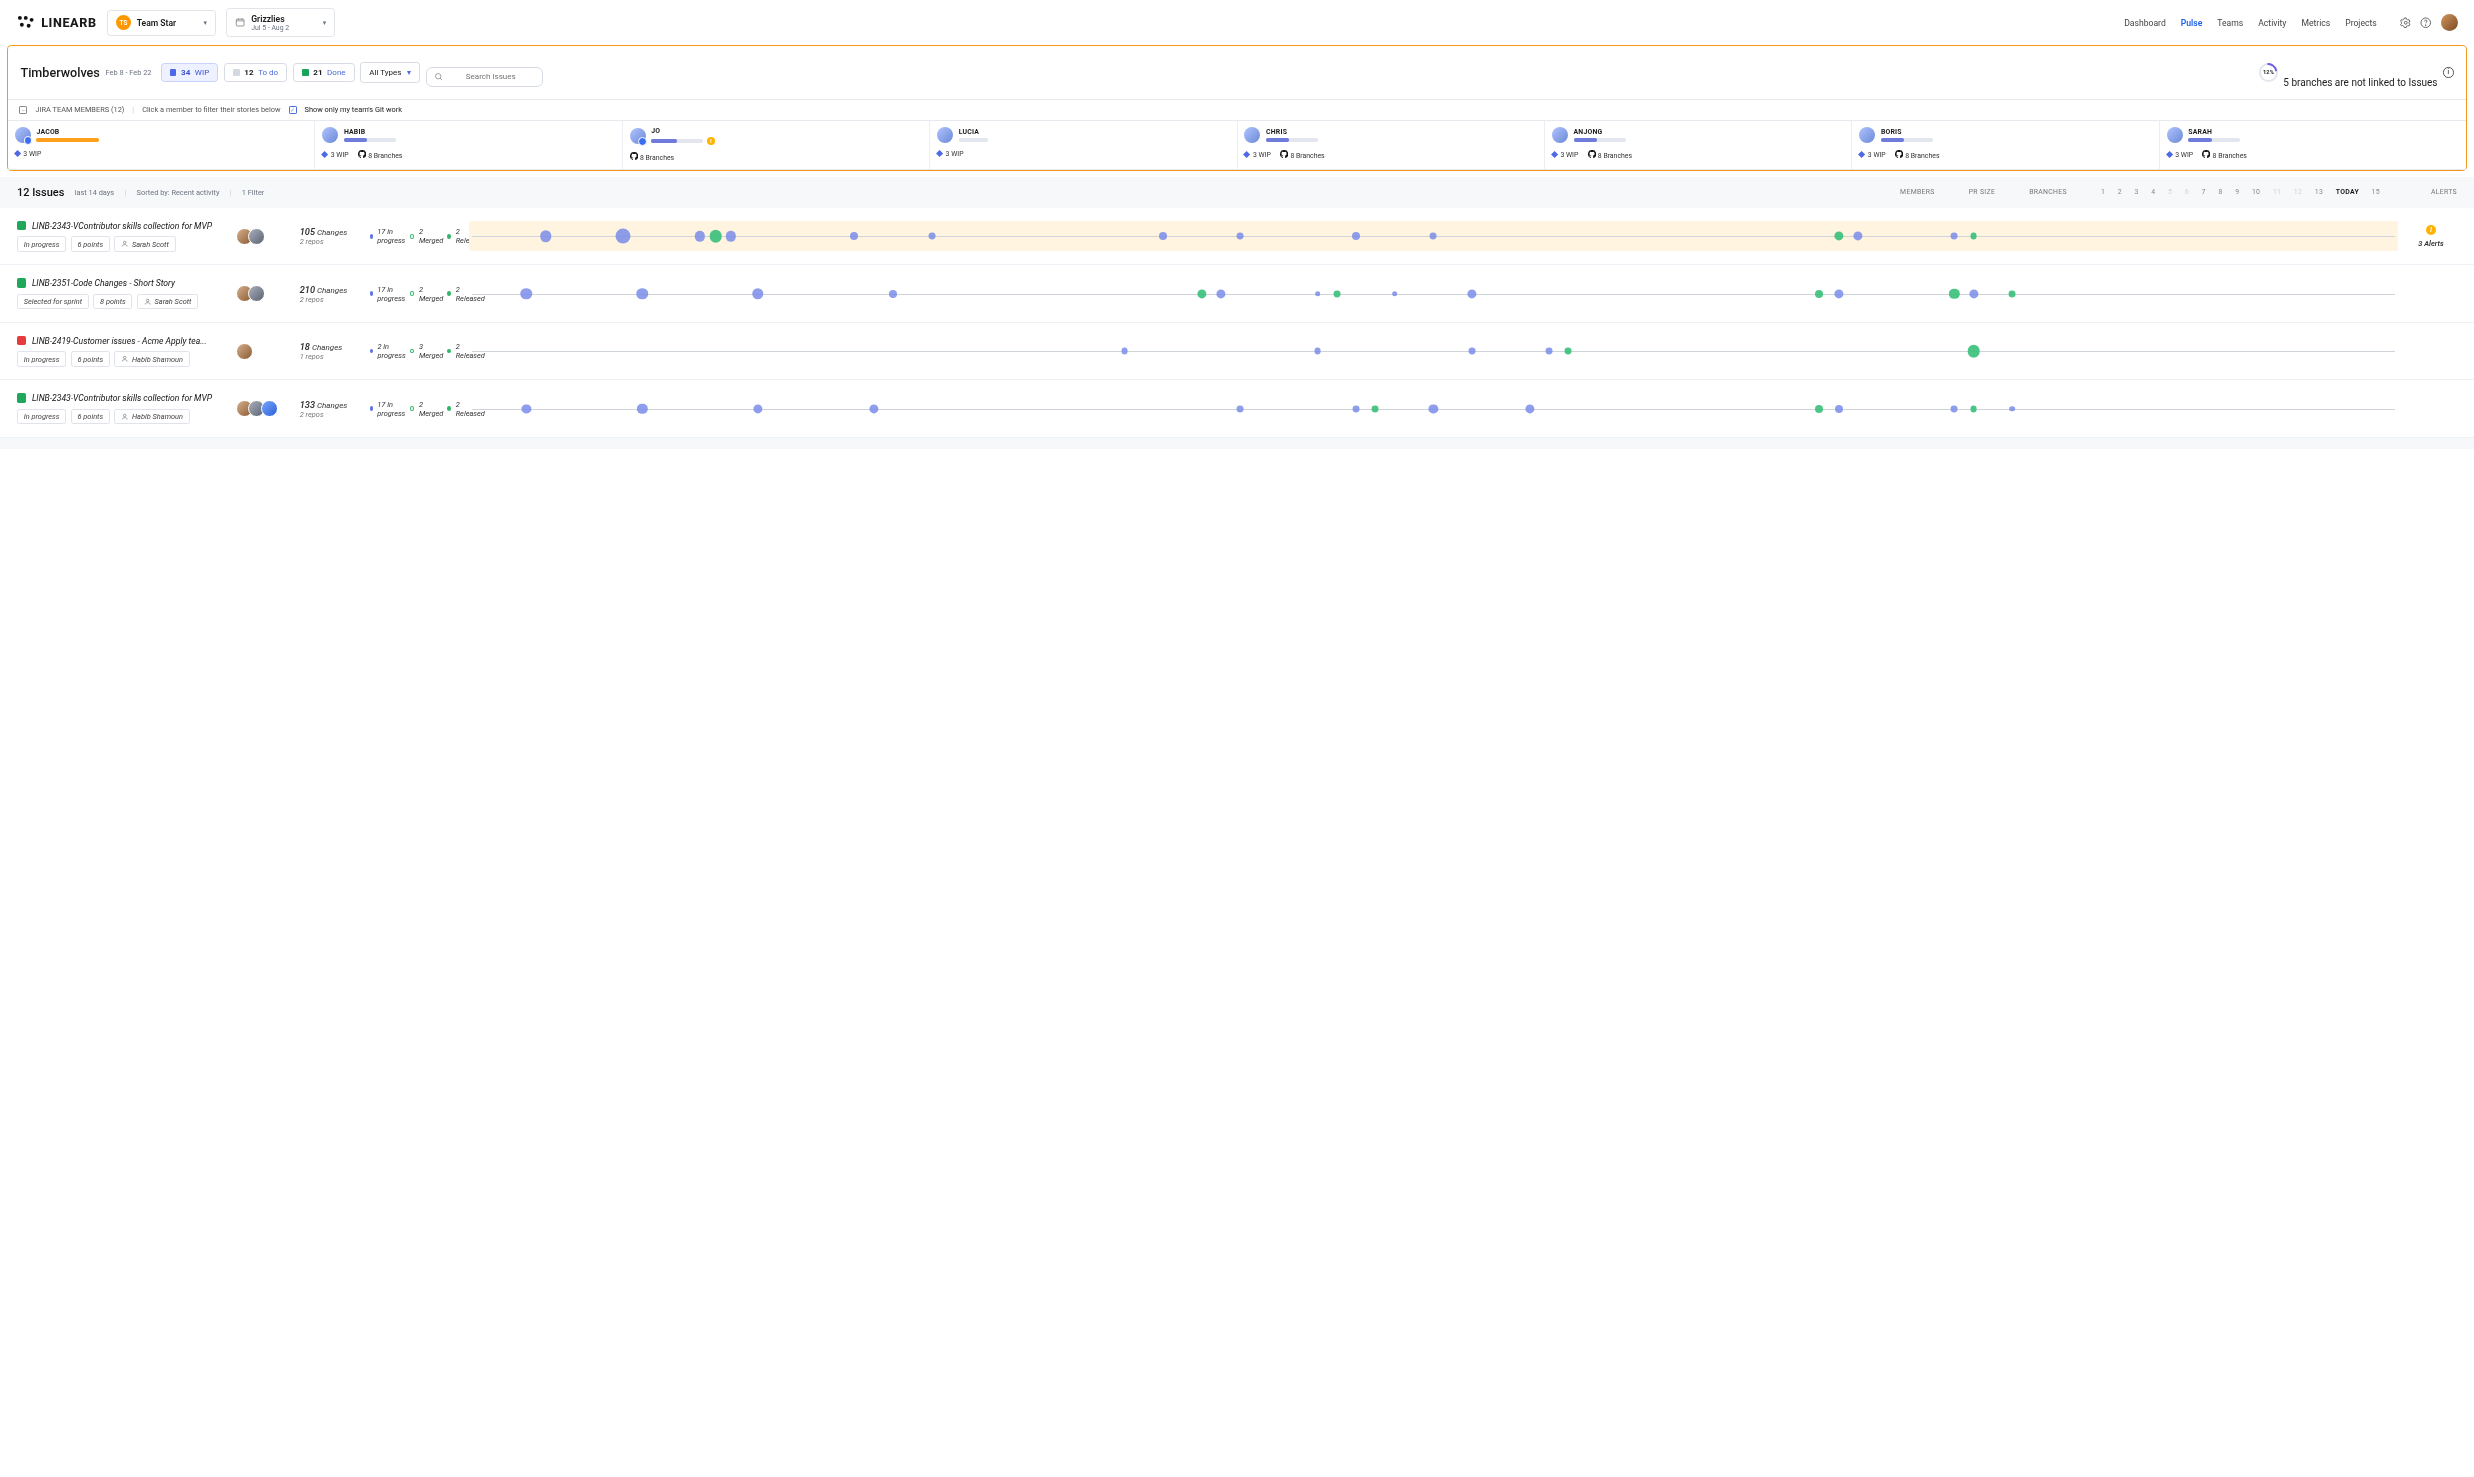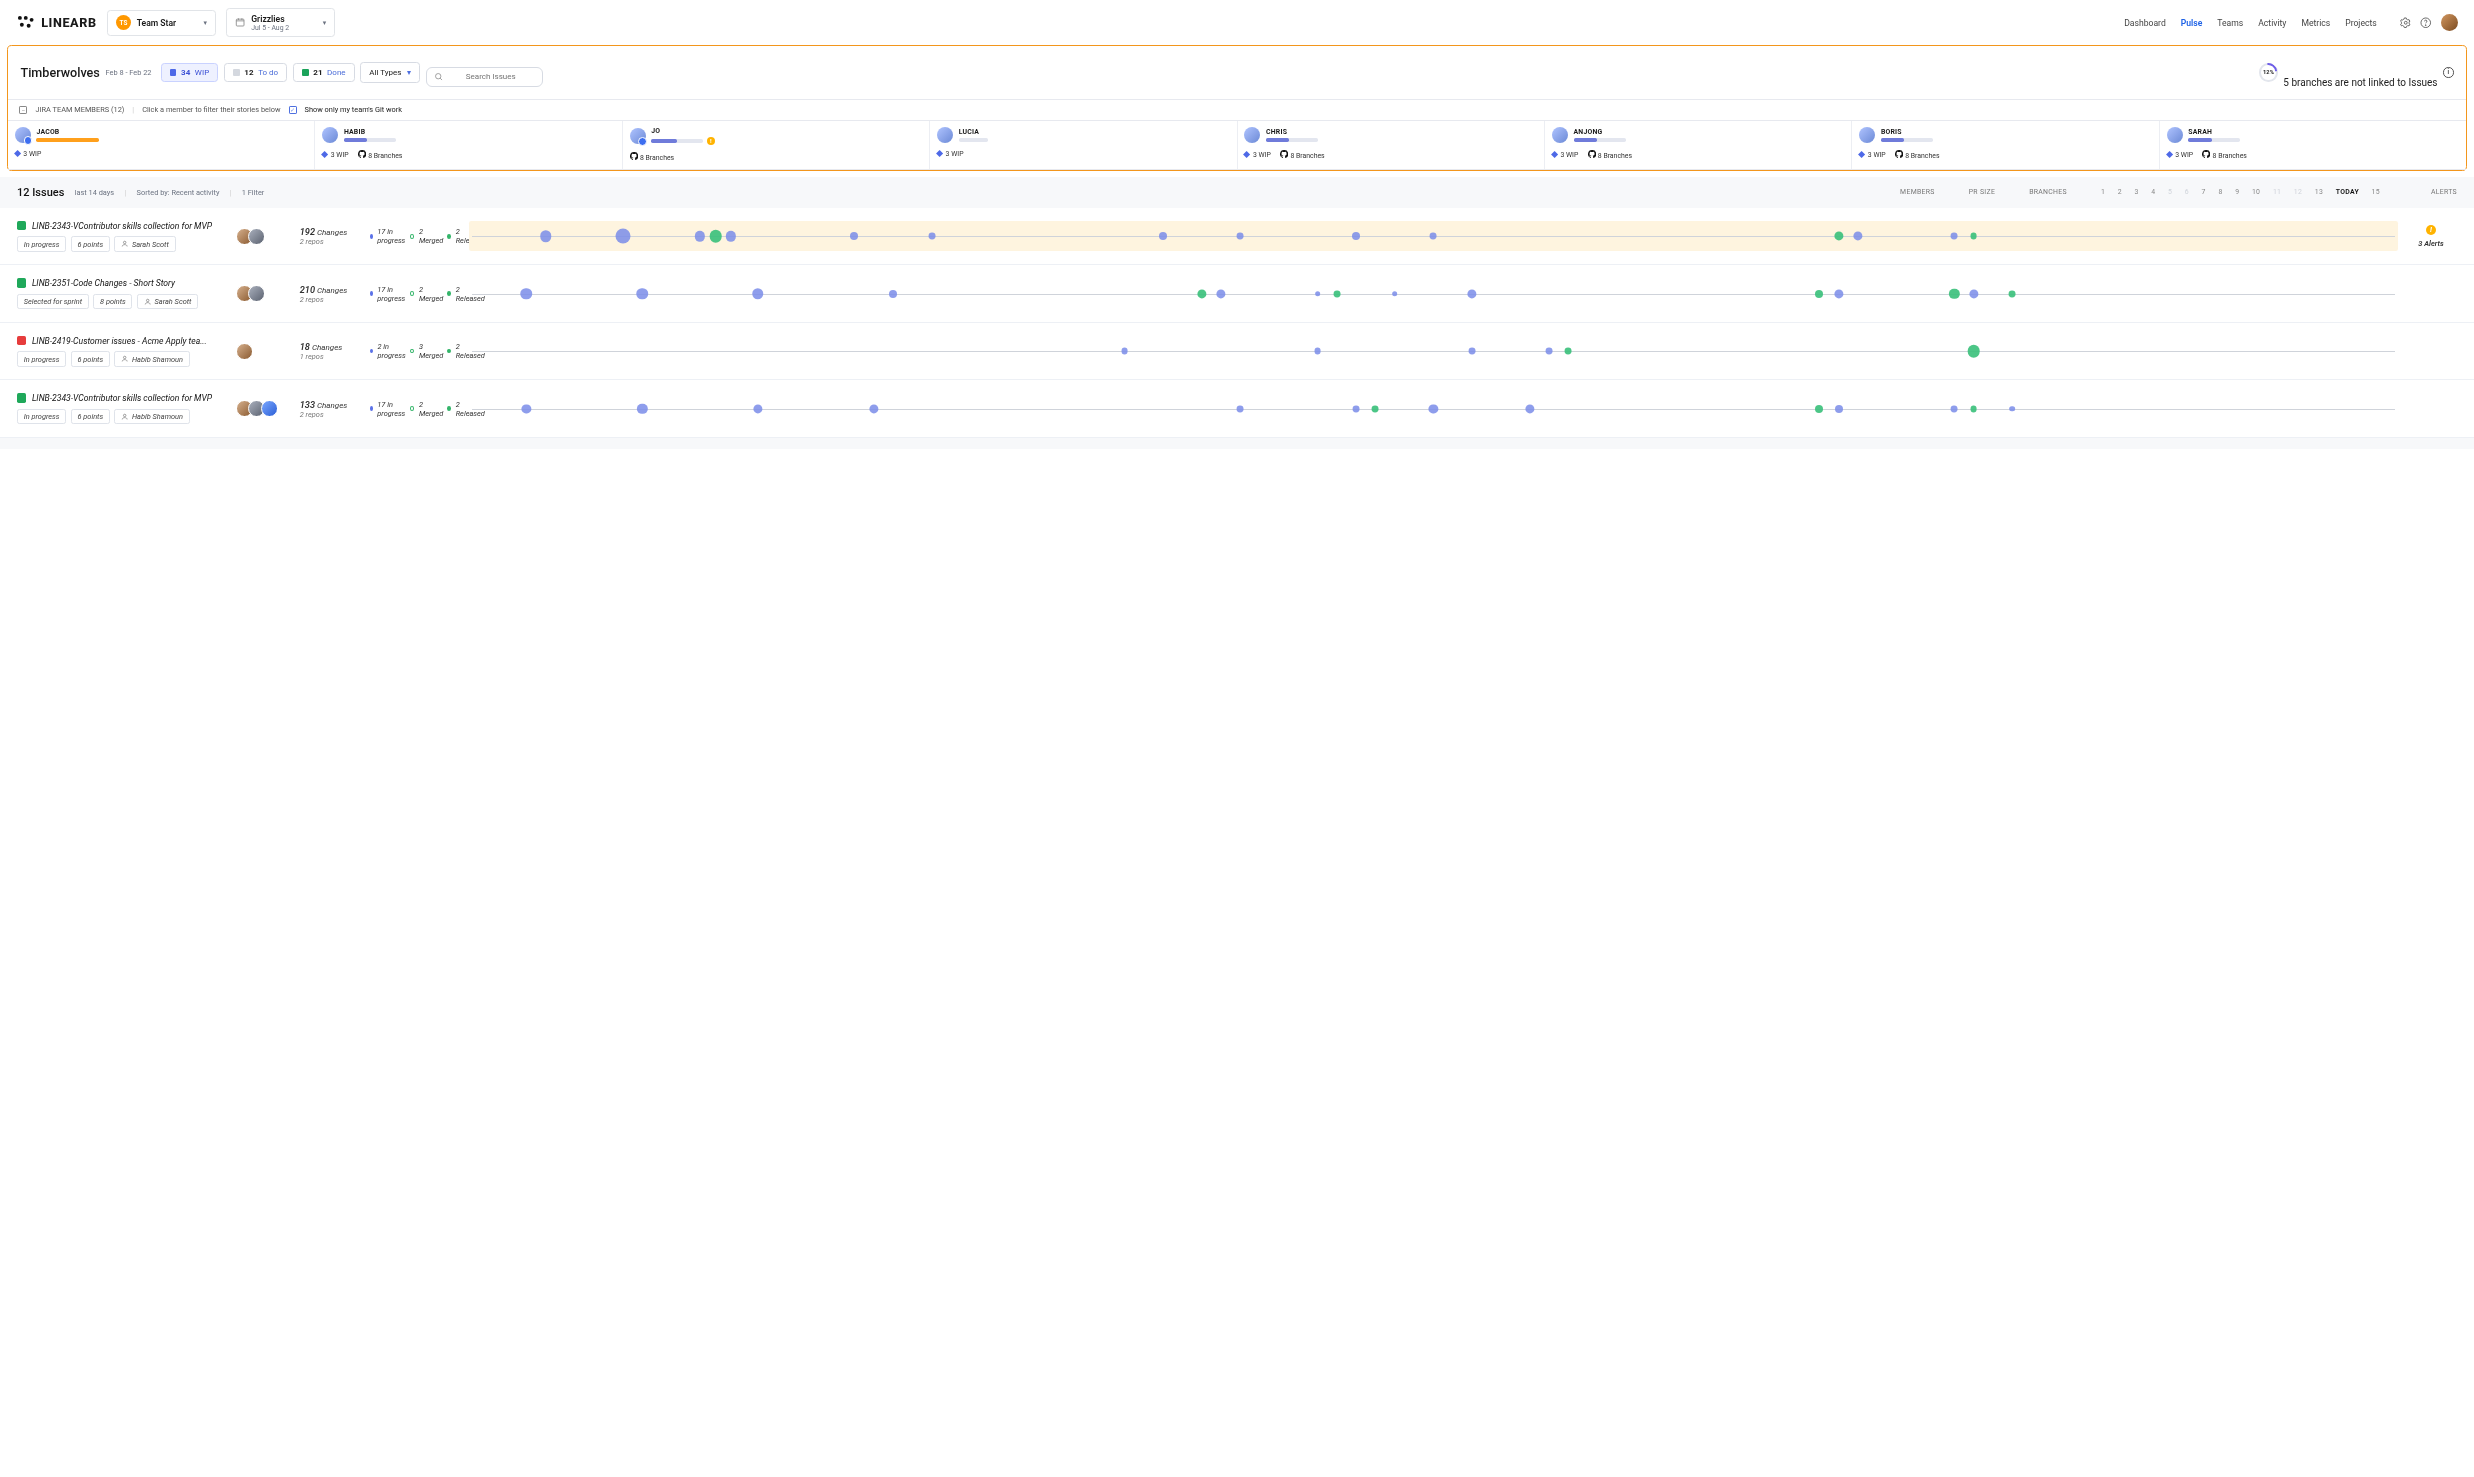--- a/index.html
+++ b/index.html
@@ -411,21 +411,21 @@
               </svg>
               <span>Sarah Scott</span>
             </div>
           </div>
         </div>
         <div class="members-cell">
           <div class="av "></div>
           <div class="av c2"></div>
         </div>
         <div class="pr-cell">
-          <div><span class="num">192</span> Changes</div>
+          <div><span class="num">105</span> Changes</div>
           <div class="sub">2 repos</div>
         </div>
         <div class="branch-cell">
           <div class="row">
             <span class="dot blue"></span>
             <span>17 in progress</span>
           </div>
           <div class="row">
             <span class="dot green-o"></span>
             <span>2 Merged</span>

